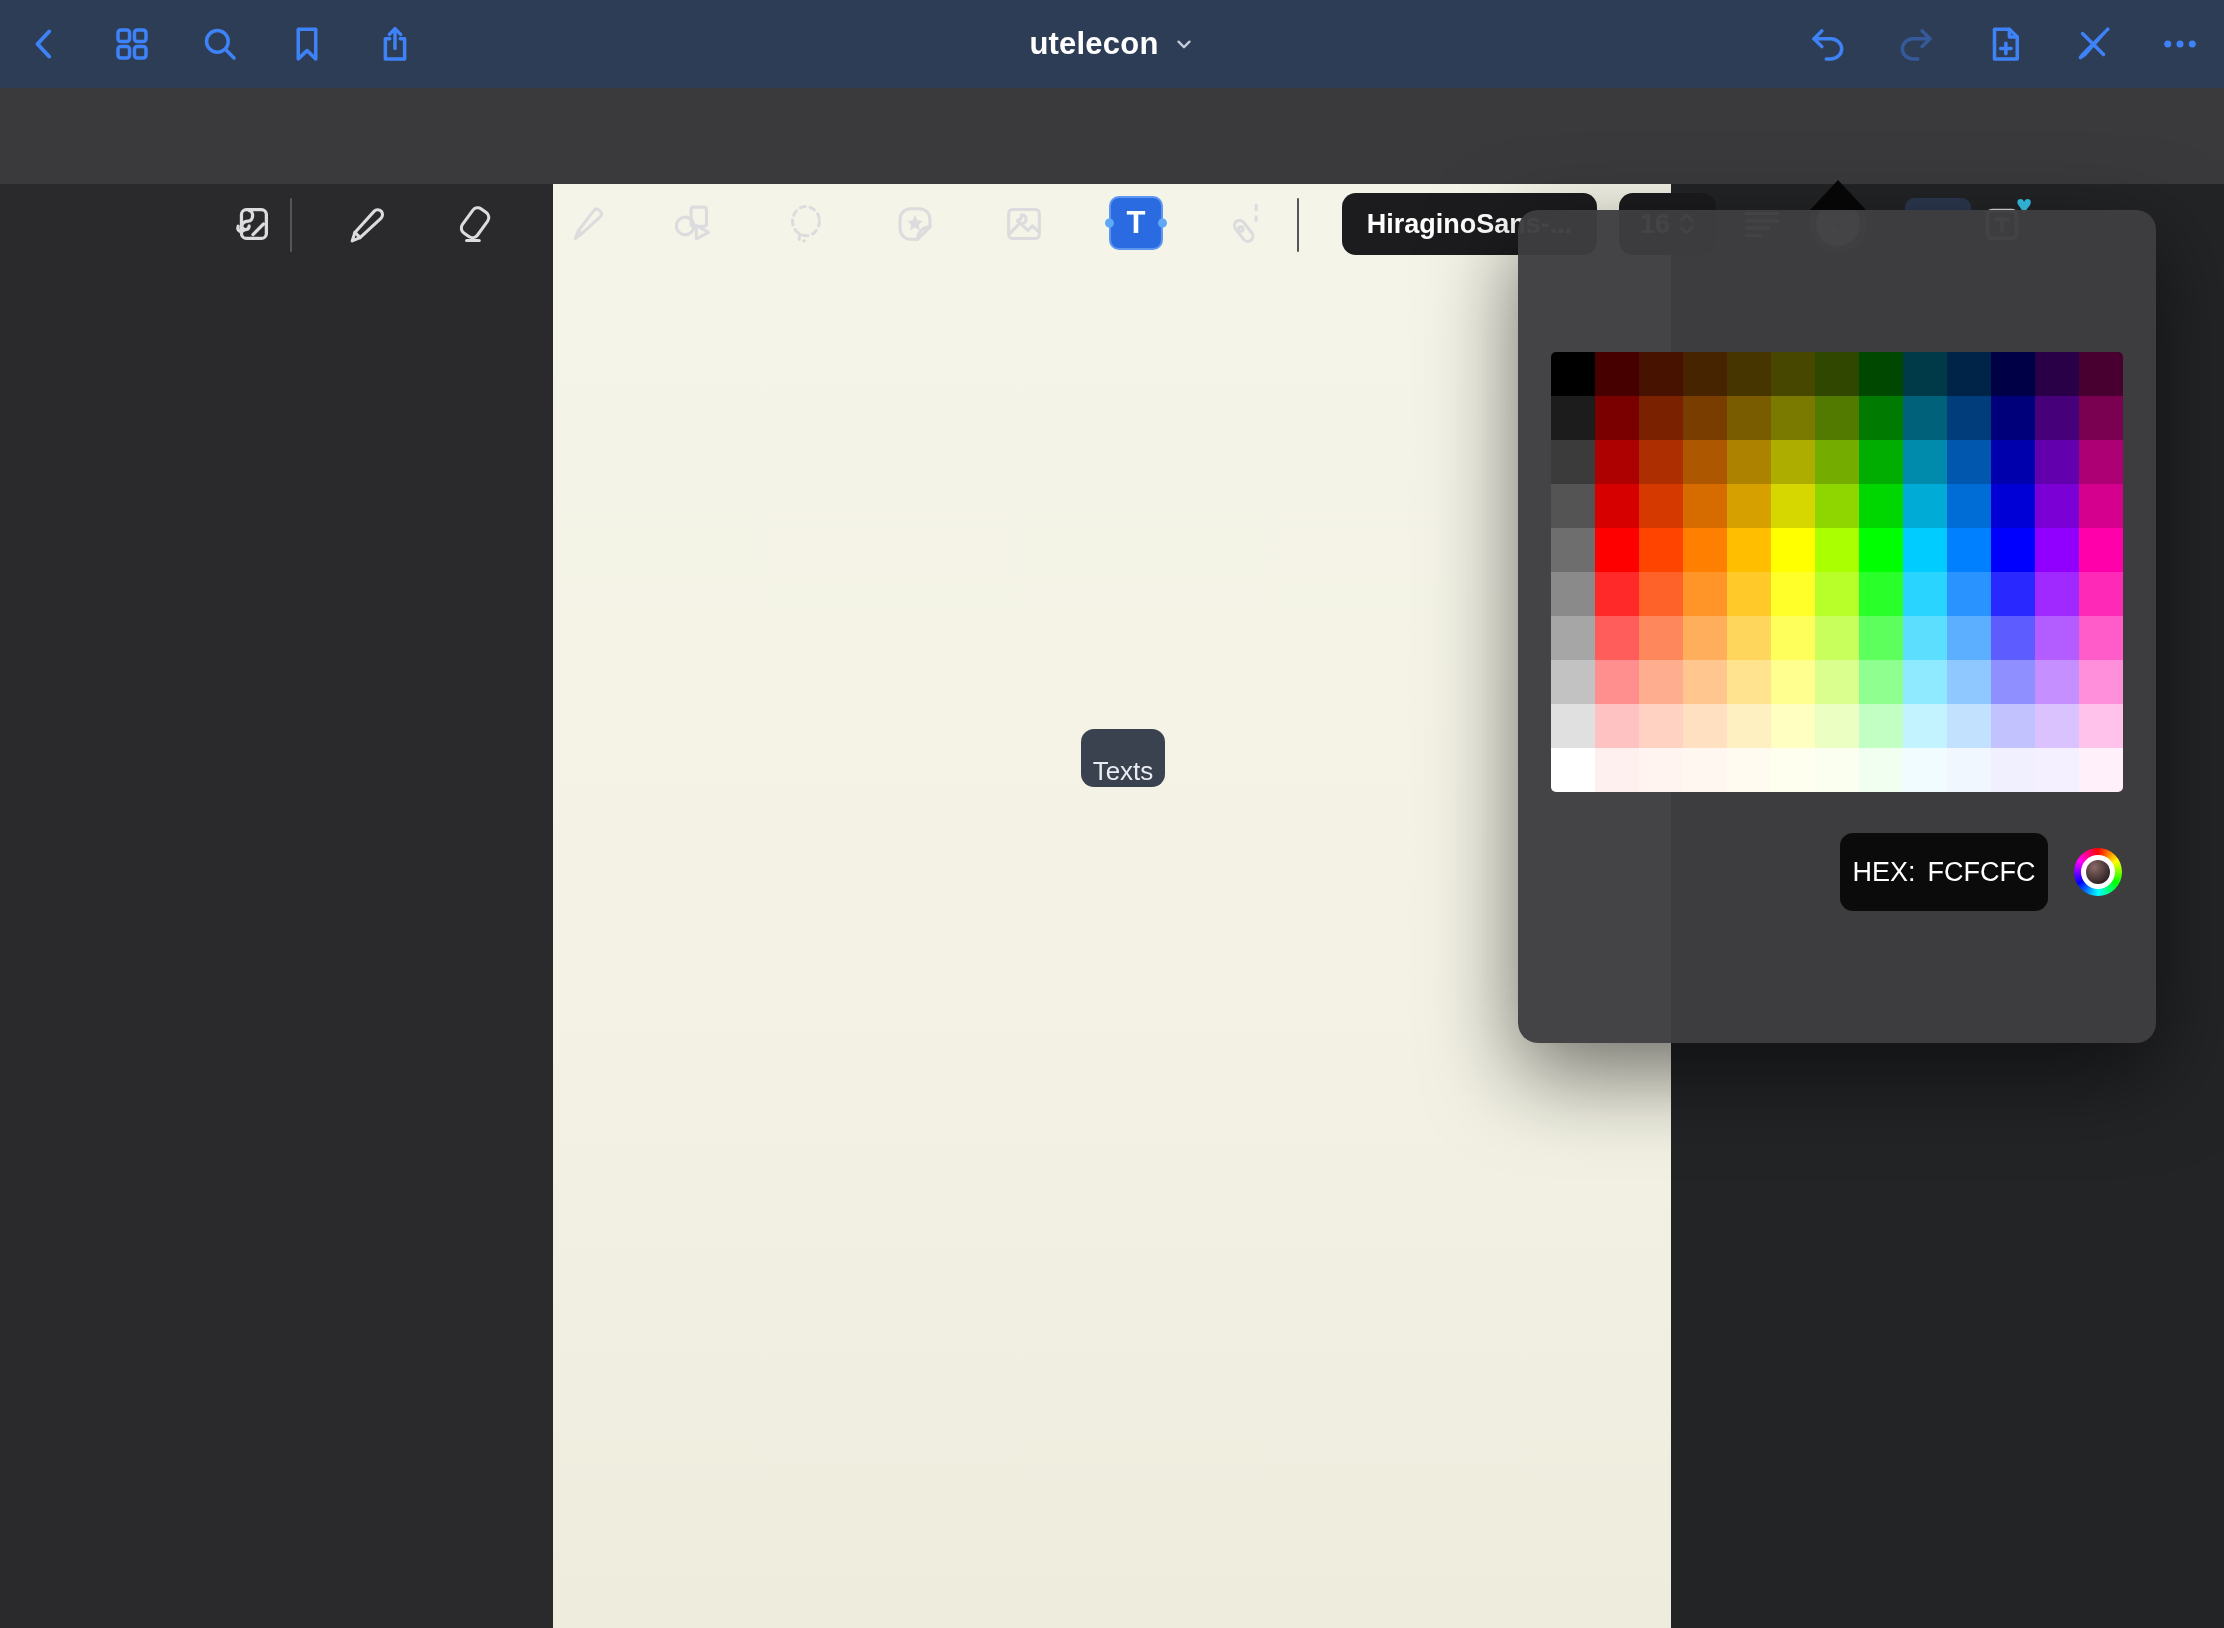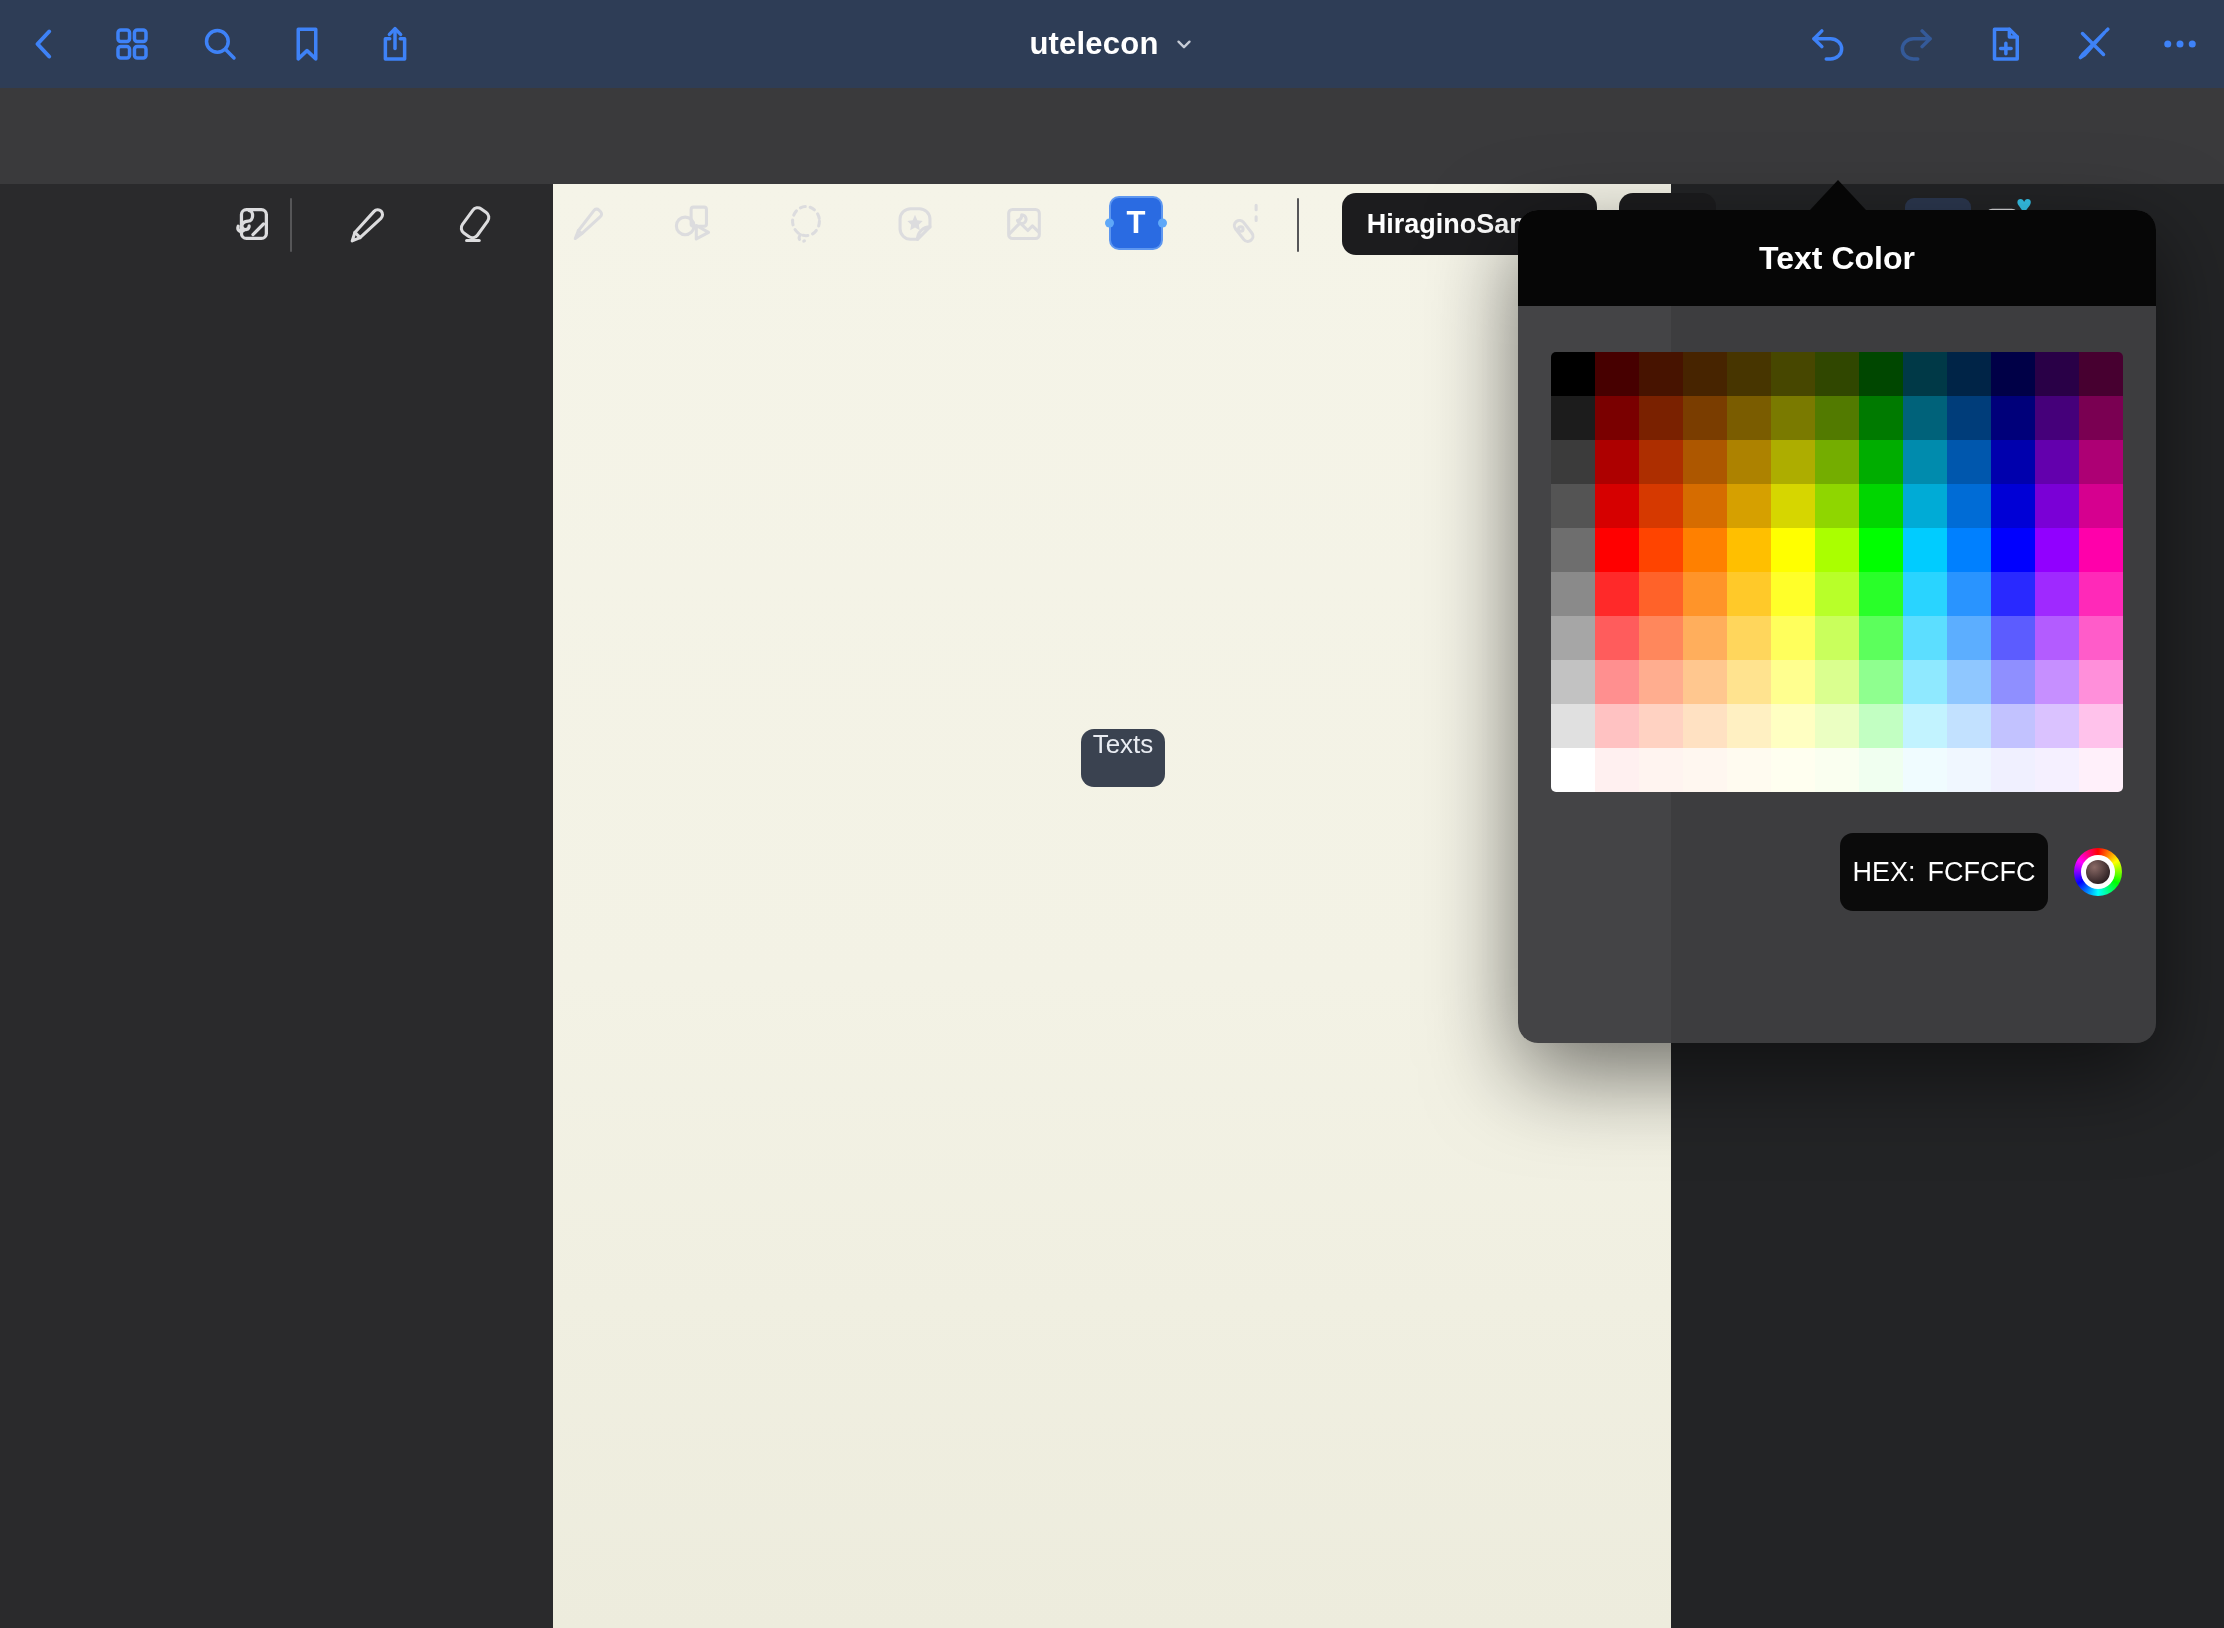--- a/index.html
+++ b/index.html
@@ -52,21 +52,21 @@
 
   
   .workspace { position:absolute; left:0; top:184px; width:2224px; height:1444px;
     background:var(--workspace_left_bg,#2A2A2C); }
   .workspace-right { position:absolute; left:1671px; top:0; width:553px; height:1444px;
     background:var(--workspace_right_bg,#232426); }
   .canvas-page { position:absolute; left:553px; top:0; width:1118px; height:1444px;
     background:linear-gradient(180deg,#F5F4E8 0%,#F3F2E5 55%,#EDECDD 100%); }
   .text-chip { position:absolute; left:528px; top:545px; width:84px; height:58px;
     background:var(--chip_bg,#3A4250); border-radius:13px; color:#E9ECF2; font-size:26px;
-    display:flex; align-items:flex-start; justify-content:center; cursor:pointer; }
+    display:flex; align-items:flex-end; justify-content:center; cursor:pointer; }
 
   
   .popup { position:absolute; left:1518px; top:210px; width:638px; height:833px;
     background:rgba(62,62,64,0.97); border-radius:20px; z-index:40;
     box-shadow:0 30px 90px rgba(0,0,0,0.55); }
   .popup-arrow { position:absolute; left:292px; top:-30px; width:0; height:0;
     border-left:28px solid transparent; border-right:28px solid transparent;
     border-bottom:30px solid var(--popup_header_bg,#060606); }
   .popup-header { position:absolute; left:0; top:0; width:638px; height:96px;
     background:var(--popup_header_bg,#060606); border-radius:20px 20px 0 0;
@@ -286,23 +286,20 @@
     <div class="workspace-right"></div>
     <div class="canvas-page">
       <div class="text-chip">
         <span>Texts</span>
       </div>
     </div>
   </div>
 
   <div class="popup">
     <div class="popup-arrow"></div>
-    <div class="popup-header">
-      <span>Text Color</span>
-    </div>
 
     <div class="color-grid">
         <div class="swatch" title="#000000" style="background: rgb(0, 0, 0);"></div>
         <div class="swatch" title="#470000" style="background: rgb(71, 0, 0);"></div>
         <div class="swatch" title="#471300" style="background: rgb(71, 19, 0);"></div>
         <div class="swatch" title="#472400" style="background: rgb(71, 36, 0);"></div>
         <div class="swatch" title="#473500" style="background: rgb(71, 53, 0);"></div>
         <div class="swatch" title="#474700" style="background: rgb(71, 71, 0);"></div>
         <div class="swatch" title="#304700" style="background: rgb(48, 71, 0);"></div>
         <div class="swatch" title="#004700" style="background: rgb(0, 71, 0);"></div>

